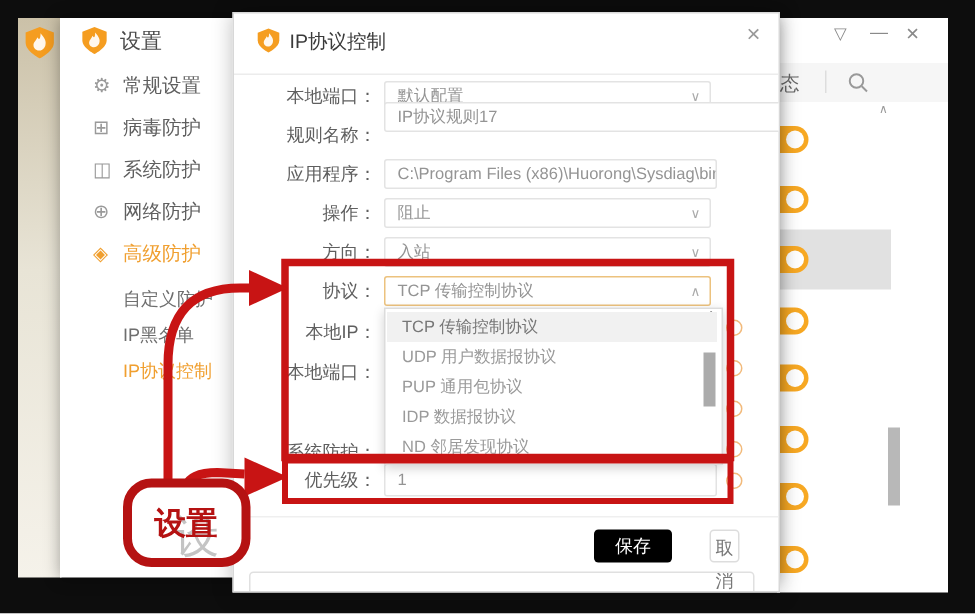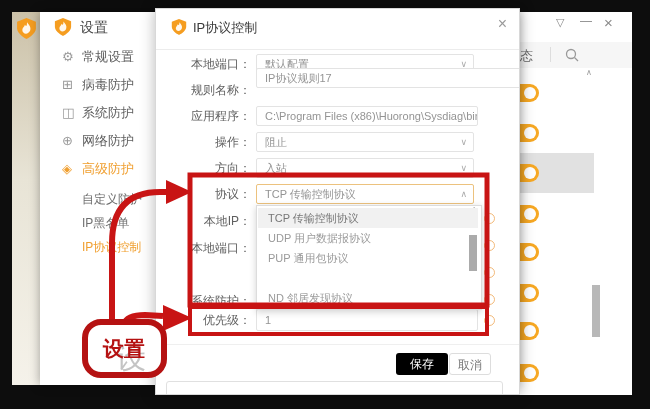--- a/index.html
+++ b/index.html
@@ -51,21 +51,21 @@
   .fbox.focused{border-color:#ecc27e;}
   .dropdown{position:absolute;left:100px;top:196px;width:224px;height:103px;background:#fff;border:1px solid #dcdcdc;
     box-shadow:0 2px 7px rgba(0,0,0,.18);z-index:6;}
   .opt{position:absolute;left:1px;width:210px;height:20px;line-height:20px;padding-left:10px;font-size:11px;color:#9a9a9a;cursor:pointer;}
   .opt.sel{background:#f1f1f1;color:#777;}
   .dd-up{position:absolute;right:4px;top:-1px;font-size:8px;color:#999;}
   .dd-scroll{position:absolute;right:4px;top:29px;width:8px;height:36px;background:#ababab;}
   .info-dot{position:absolute;left:328px;width:9px;height:9px;border:1.5px solid #efa95a;border-radius:50%;opacity:.8;}
   .btn{position:absolute;top:344px;height:22px;line-height:22px;text-align:center;font-size:12px;border-radius:3px;cursor:pointer;box-sizing:border-box;}
   .btn.save{left:240px;width:52px;background:#000000;color:#fff;}
-  .btn.cancel{left:293px;width:42px;background:#fff;border:1px solid #ddd;color:#777;}
+  .btn.cancel{left:317px;width:20px;background:#fff;border:1px solid #ddd;color:#777;}
   .btn-div{position:absolute;left:0;top:335px;width:100%;height:1px;background:#efefef;}
   .bottom-input{position:absolute;left:10px;top:372px;width:335px;height:20px;border:1px solid #e0e0e0;border-radius:3px;}
 
   
   .anno{position:absolute;left:0;top:0;z-index:10;pointer-events:none;}
 </style>
 </head>
 <body>
 
 <div id="stage">
@@ -204,20 +204,21 @@
     <div class="info-dot" style="top:231px"></div>
     <div class="info-dot" style="top:258px"></div>
     <div class="info-dot" style="top:285px"></div>
     <div class="info-dot" style="top:306px"></div>
 
     <div class="dropdown">
       <span class="dd-up">∧</span>
       <div class="opt sel" style="top:2px">TCP 传输控制协议</div>
       <div class="opt" style="top:22px">UDP 用户数据报协议</div>
       <div class="opt" style="top:42px">PUP 通用包协议</div>
+      <div class="opt" style="top:62px">IDP 数据报协议</div>
       <div class="opt" style="top:82px">ND 邻居发现协议</div>
       <div class="dd-scroll"></div>
     </div>
 
     <div class="flabel" style="top:301px">优先级：</div>
     <div class="fbox" style="top:300px;width:222px;height:22px;line-height:20px">
       <span>1</span>
     </div>
 
     <div class="btn-div"></div>

